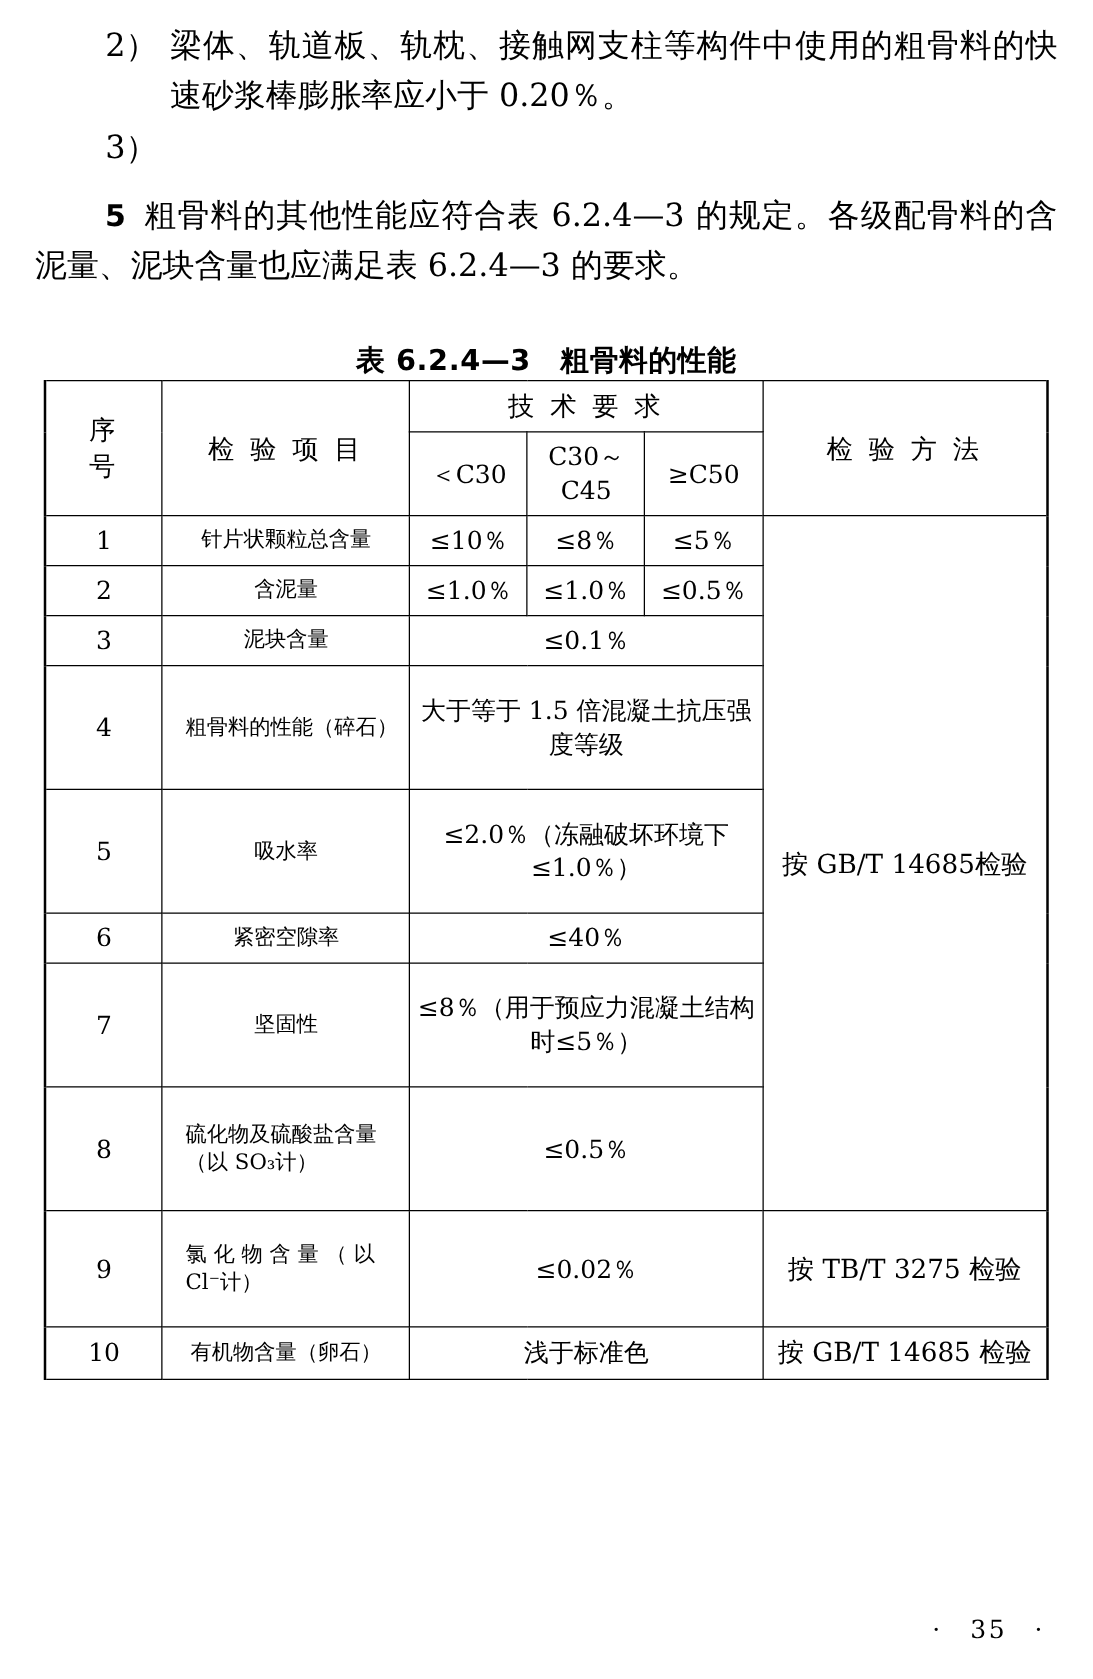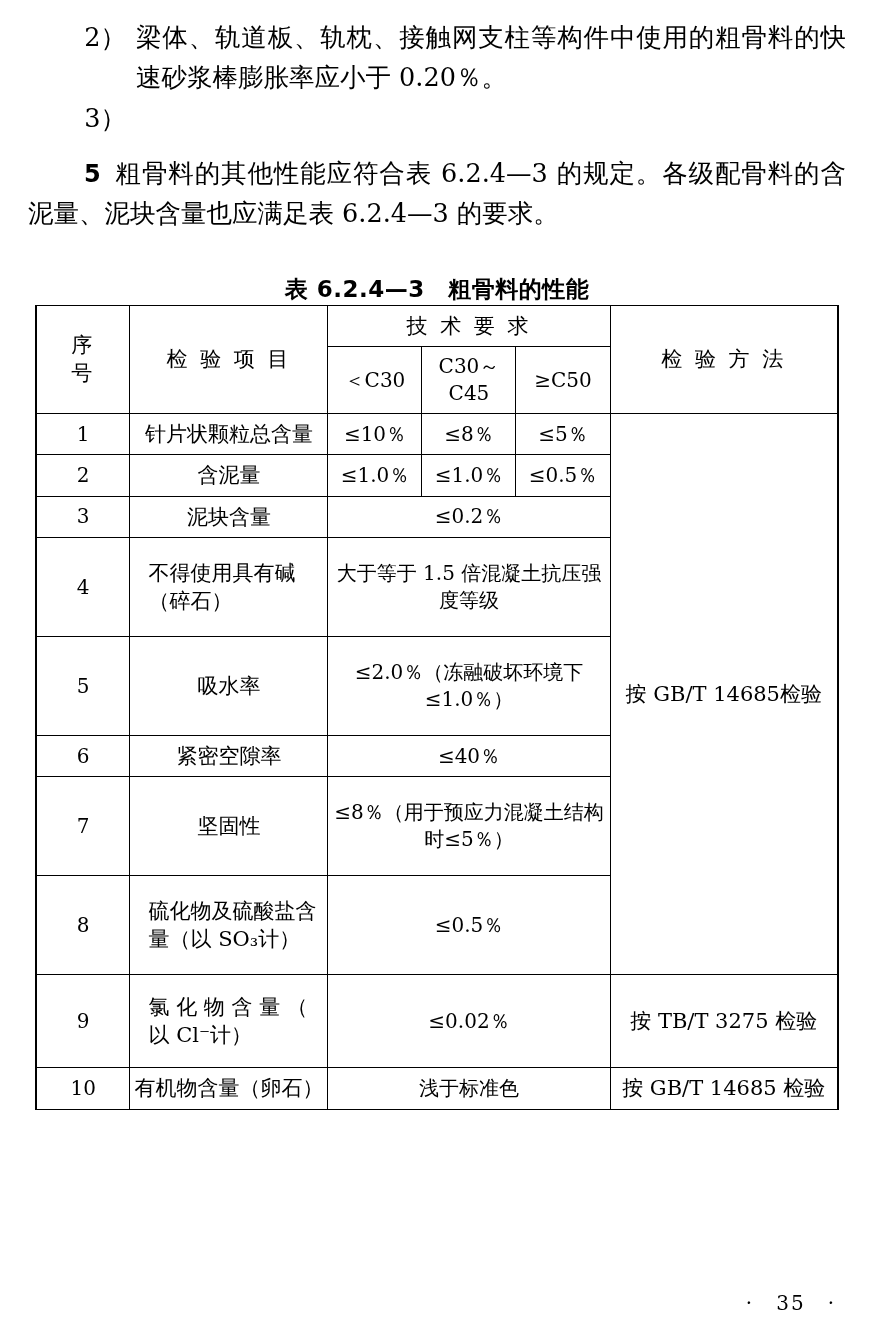--- a/index.html
+++ b/index.html
@@ -90,21 +90,21 @@
     vertical-align: middle;
     font-weight: normal;
     line-height: 1.35;
   }
   table.spec .outer-left { border-left-width: 2.5px; }
   table.spec .outer-right { border-right-width: 2.5px; }
   .th-main { font-size: 21px; letter-spacing: 3px; }
   .th-sub  { font-size: 20px; }
   .cell-item {
     text-align: center;
-    font-size: 21px;
+    font-size: 17px;
   }
   .cell-item.leftish {
     text-align: left;
     padding-left: 18px;
   }
   .cell-no { font-size: 20px; }
   .cell-val { font-size: 20px; }
   .method {
     font-size: 21px;
     line-height: 1.7;
@@ -178,26 +178,26 @@
           <td class="outer-left cell-no">2</td>
           <td class="cell-item">含泥量</td>
           <td class="cell-val">≤1.0％</td>
           <td class="cell-val">≤1.0％</td>
           <td class="cell-val">≤0.5％</td>
         </tr>
 
         <tr>
           <td class="outer-left cell-no">3</td>
           <td class="cell-item">泥块含量</td>
-          <td class="cell-val" colspan="3">≤0.2％</td>
+          <td class="cell-val" colspan="3">≤0.1％</td>
         </tr>
 
         <tr>
           <td class="outer-left cell-no" style="height:86px">4</td>
-          <td class="cell-item leftish">不得使用具有碱（碎石）</td>
+          <td class="cell-item leftish">粗骨料的性能（碎石）</td>
           <td class="cell-val" colspan="3">大于等于 1.5 倍混凝土抗压强度等级</td>
         </tr>
 
         <tr>
           <td class="outer-left cell-no" style="height:86px">5</td>
           <td class="cell-item">吸水率</td>
           <td class="cell-val" colspan="3">≤2.0％（冻融破坏环境下≤1.0％）</td>
         </tr>
 
         <tr>

